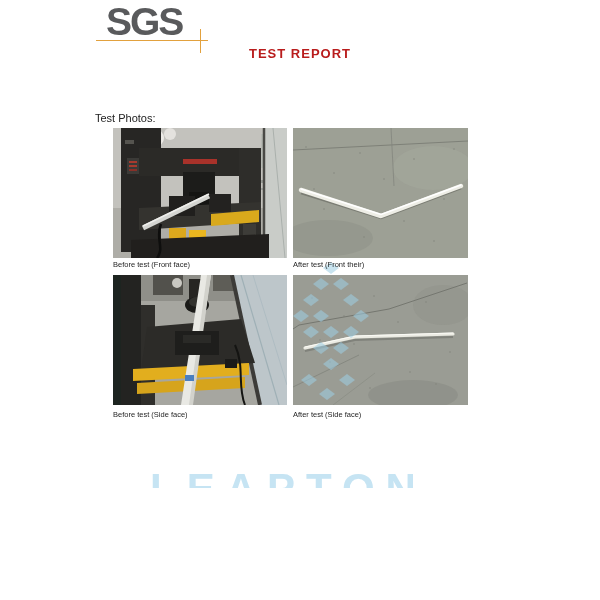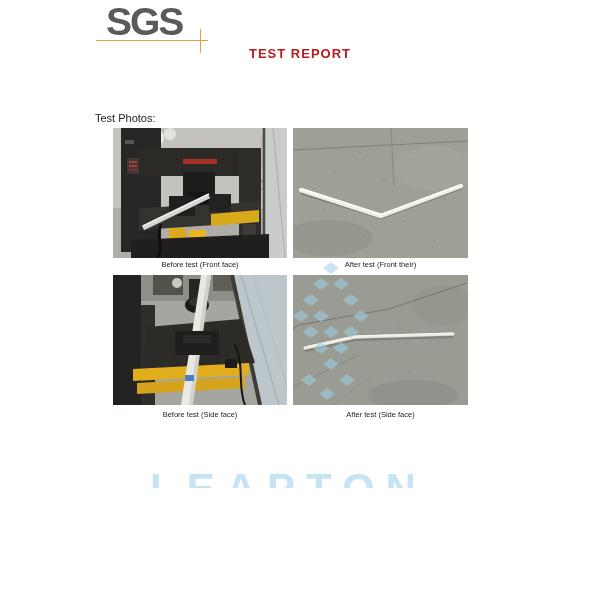--- a/index.html
+++ b/index.html
@@ -13,21 +13,21 @@
   .logo-vline{position:absolute;left:200px;top:29px;width:1px;height:24px;background:#e2a13e;}
   .report-title{position:absolute;left:180px;top:46px;width:240px;text-align:center;
                 font-size:13px;font-weight:bold;letter-spacing:1px;color:#b91c1c;}
   .info-block{position:absolute;left:371px;top:57px;font-size:7.5px;font-weight:bold;color:#222;}
   .info-row{display:flex;height:13.5px;align-items:center;}
   .info-label{width:27px;}
   .section-label{position:absolute;left:95px;top:112px;font-size:11px;color:#222;}
 
   
   .photo{position:absolute;z-index:1;}
-  .caption{position:absolute;z-index:6;font-size:7.5px;color:#1f1f1f;text-align:center;}
+  .caption{position:absolute;z-index:6;font-size:7.5px;color:#1f1f1f;}
   .continued{position:absolute;left:160px;top:422px;width:280px;text-align:center;
              font-size:7.5px;color:#222;z-index:6;}
 
   
   .wm-diamonds{position:absolute;left:291px;top:260px;z-index:5;opacity:.55;}
   .wm-text{position:absolute;left:150px;top:429px;width:320px;text-align:left;z-index:2;
            font-size:42px;font-weight:800;letter-spacing:11px;color:#c6e4f3;line-height:1;margin-top:39px;}
 
   
   .foot-divider{position:absolute;left:95px;top:510px;width:425px;height:1px;background:#b9b9b9;}

